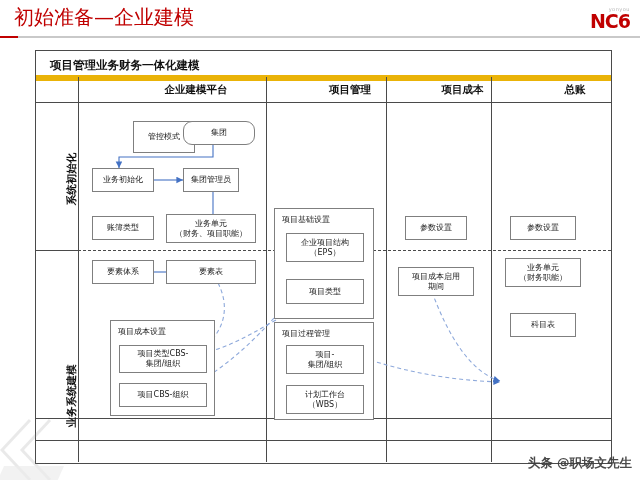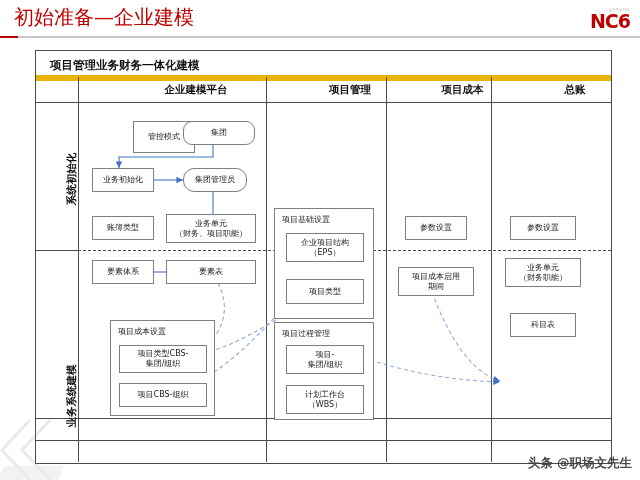--- a/index.html
+++ b/index.html
@@ -157,21 +157,21 @@
 
       <path d="M318,340 C380,368 440,380 500,382" marker-end="url(#ahd)"></path>
 
       <path d="M432,292 C448,335 470,372 500,381" marker-end="url(#ahd)"></path>
     </g>
   </svg>
 
   <div class="box" style="left:92px;top:121px;width:62px;height:32px;margin-left:41px;">管控模式</div>
   <div class="box" style="left:183px;top:121px;width:72px;height:24px;border-radius:9px;">集团</div>
   <div class="box" style="left:92px;top:168px;width:62px;height:24px;">业务初始化</div>
-  <div class="box" style="left:183px;top:168px;width:64px;height:24px;border-radius:11px;">集团管理员</div>
+  <div class="box" style="left:183px;top:168px;width:56px;height:24px;">集团管理员</div>
 
   <div class="box" style="left:92px;top:216px;width:62px;height:24px;">账簿类型</div>
   <div class="box" style="left:166px;top:214px;width:90px;height:29px;white-space:pre-line;">业务单元
 （财务、项目职能）</div>
   <div class="box" style="left:92px;top:260px;width:62px;height:24px;">要素体系</div>
   <div class="box" style="left:166px;top:260px;width:90px;height:24px;">要素表</div>
 
   <div class="grp" style="left:110px;top:320px;width:105px;height:96px;">
     <div class="grp-label">项目成本设置</div>
   </div>

